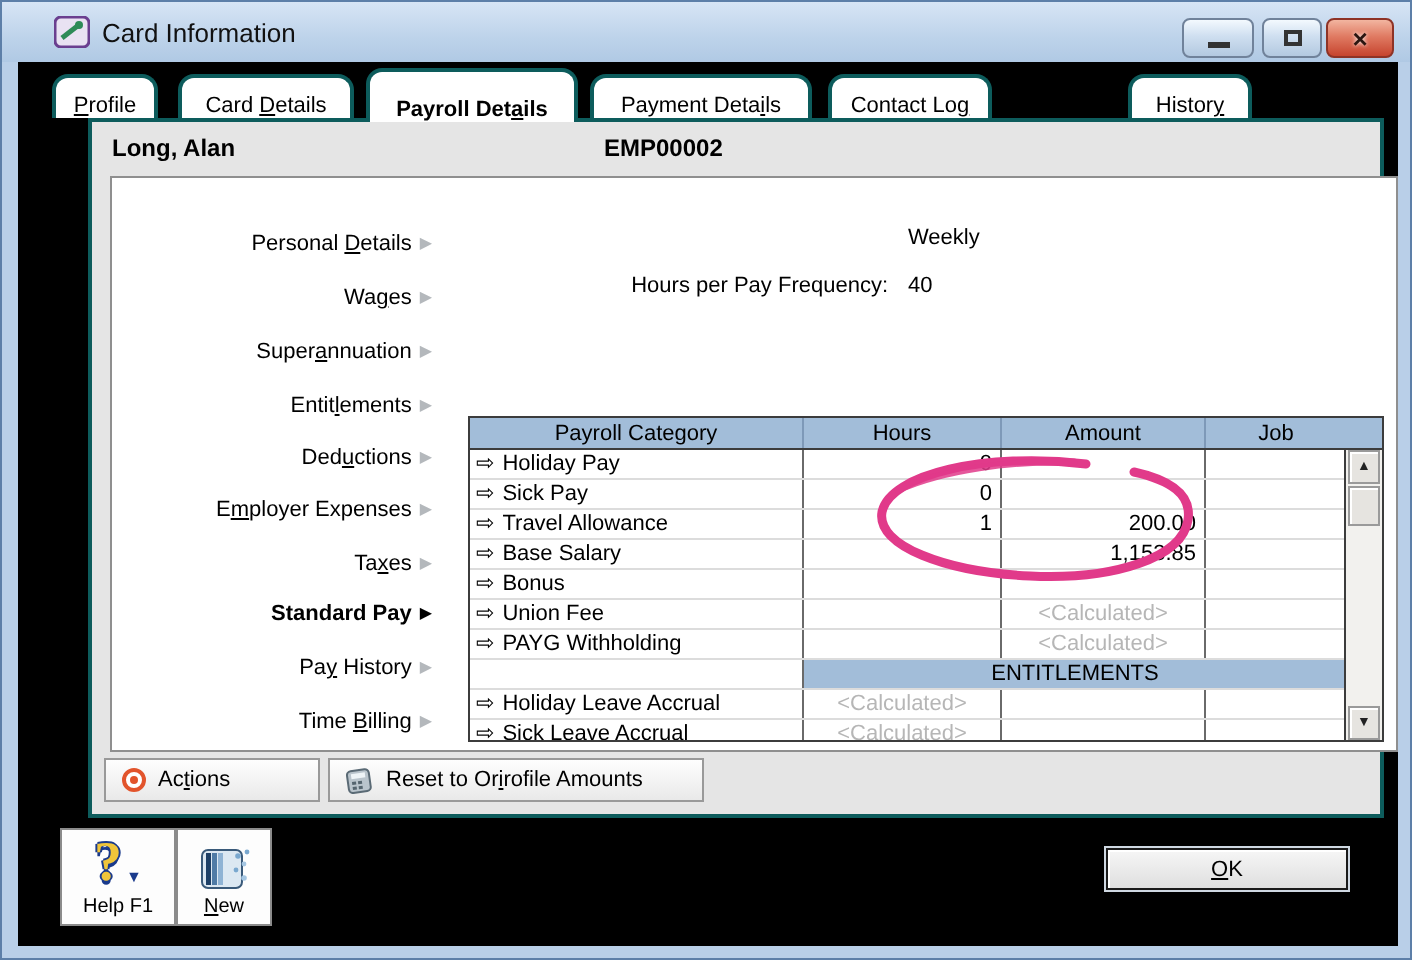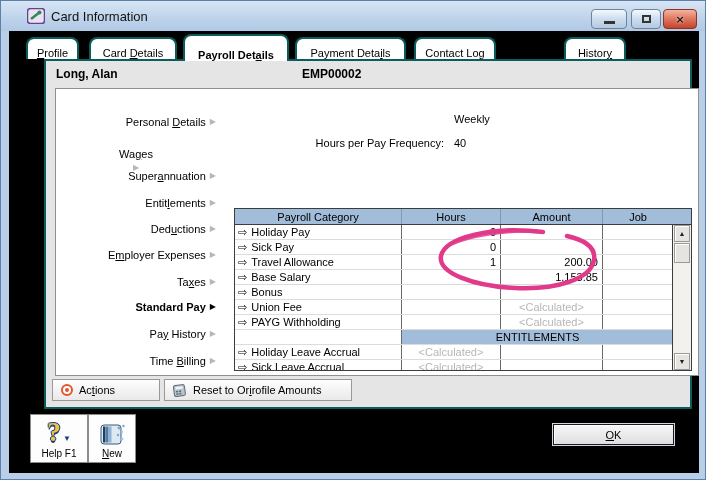--- a/index.html
+++ b/index.html
@@ -161,21 +161,21 @@
     <div class="panel">
       <span class="emp-name">Long, Alan</span>
       <span class="emp-id">EMP00002</span>
 
       <div class="inner">
 
         <div class="side-item" style="top:26px;">
           <span><span>Personal </span><span class="ac">D</span><span>etails</span></span>
             <span class="arr">▶</span>
         </div>
-        <div class="side-item" style="top:69px;flex-direction:column;">
+        <div class="side-item" style="top:53px;">
           <span><span>Wa</span><span class="ac">g</span><span>es</span></span>
             <span class="arr">▶</span>
         </div>
         <div class="side-item" style="top:80px;">
           <span><span>Super</span><span class="ac">a</span><span>nnuation</span></span>
             <span class="arr">▶</span>
         </div>
         <div class="side-item" style="top:107px;">
           <span><span>Entit</span><span class="ac">l</span><span>ements</span></span>
             <span class="arr">▶</span>

